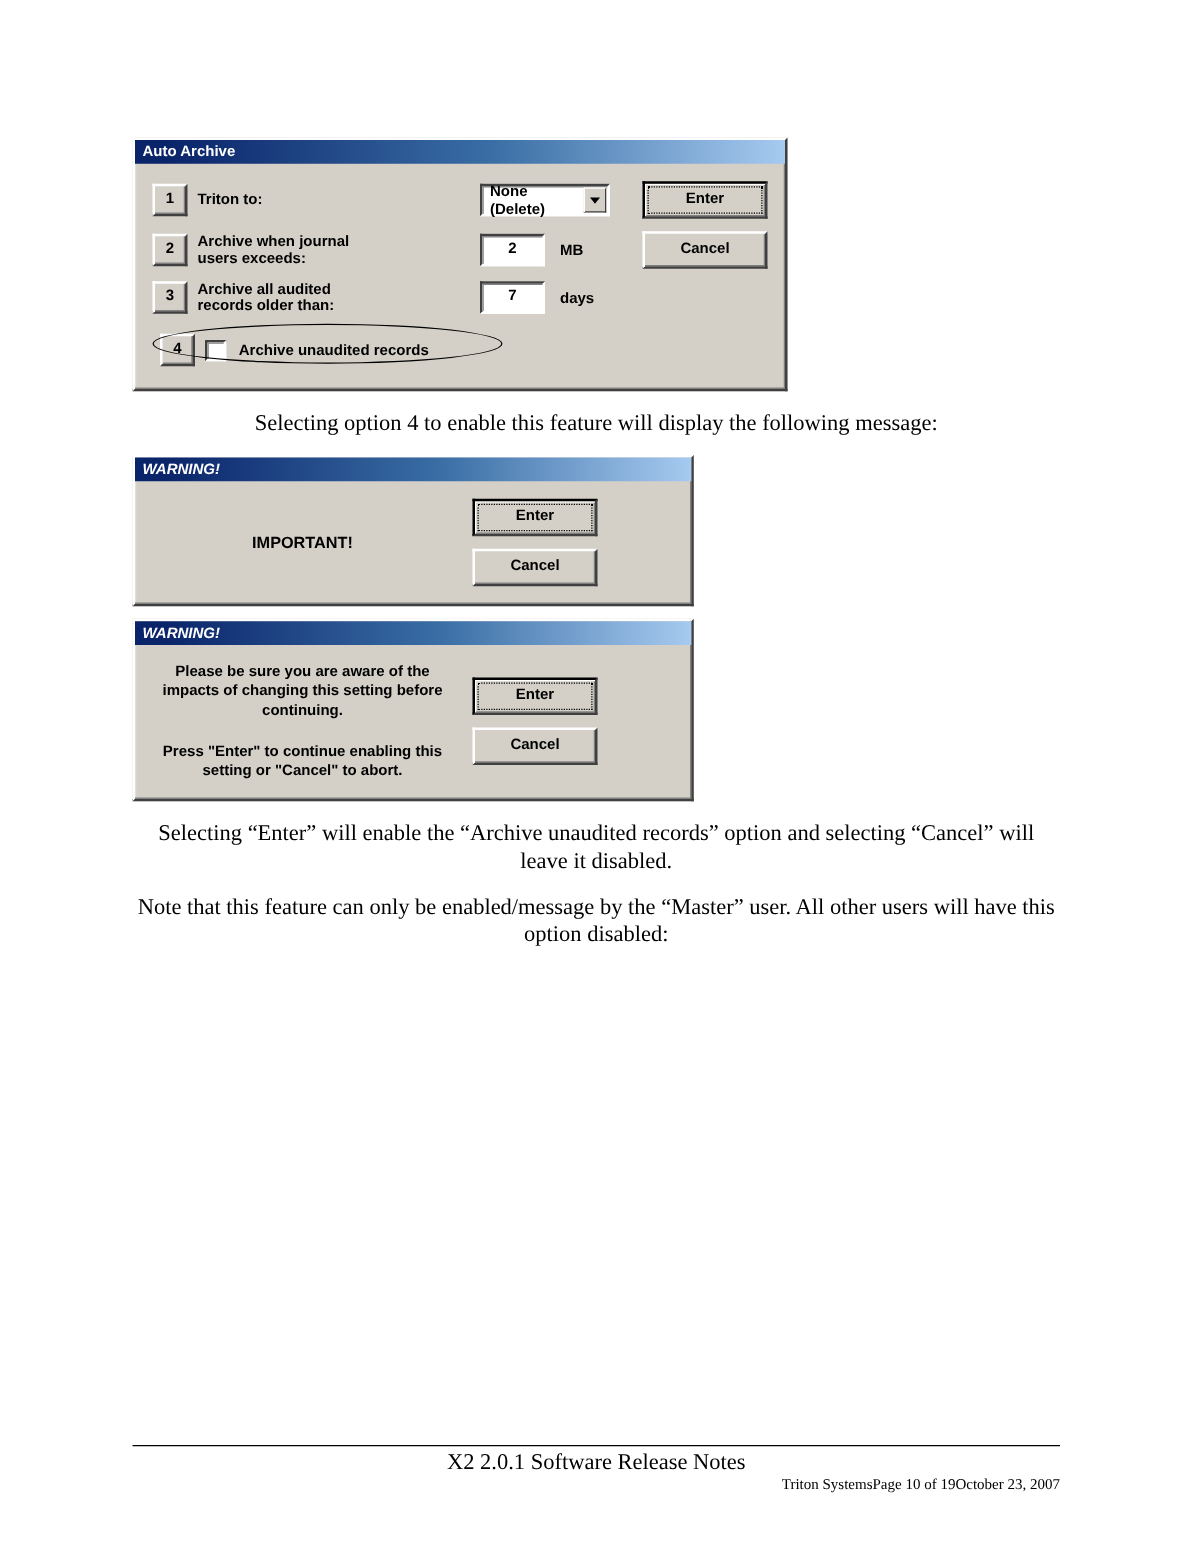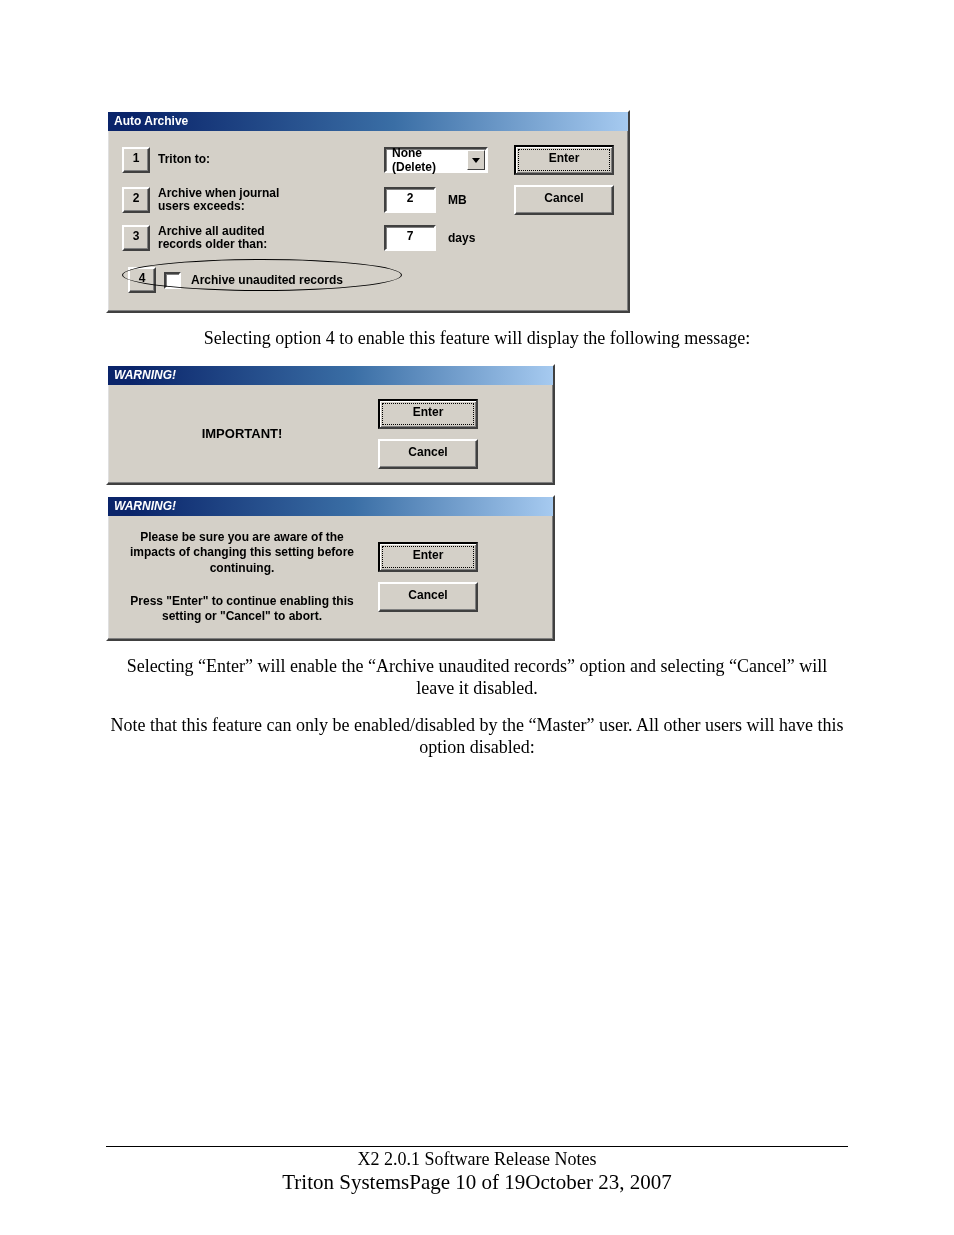--- a/index.html
+++ b/index.html
@@ -223,22 +223,22 @@
     right: 106px;
     bottom: 40px;
   }
   .footer hr {
     border: none;
     border-top: 1px solid #000;
     margin: 0 0 2px 0;
   }
   .footer-row {
     display: flex;
-    justify-content: center;
-    font-size: 21px;
+    justify-content: flex-end;
+    font-size: 12px;
   }
   .footer-title {
     text-align: center;
     font-size: 18px;
     margin-bottom: 0;
   }
 </style>
 </head>
 <body>
 
@@ -324,21 +324,21 @@
         <div class="btncol tight">
           <div class="btn focus">Enter</div>
           <div class="btn">Cancel</div>
         </div>
       </div>
     </div>
   </div>
 
   <p class="body-text">Selecting “Enter” will enable the “Archive unaudited records” option and selecting “Cancel” will leave it disabled.</p>
 
-  <p class="body-text">Note that this feature can only be enabled/disabled by the “Master” user.  All other users will have this option disabled:</p>
+  <p class="body-text">Note that this feature can only be enabled/message by the “Master” user.  All other users will have this option disabled:</p>
 
   <div class="footer">
     <hr>
     <div class="footer-title">X2 2.0.1 Software Release Notes</div>
     <div class="footer-row">
       <span>Triton Systems</span>
       <span>Page 10 of 19</span>
       <span>October 23, 2007</span>
     </div>
   </div>

